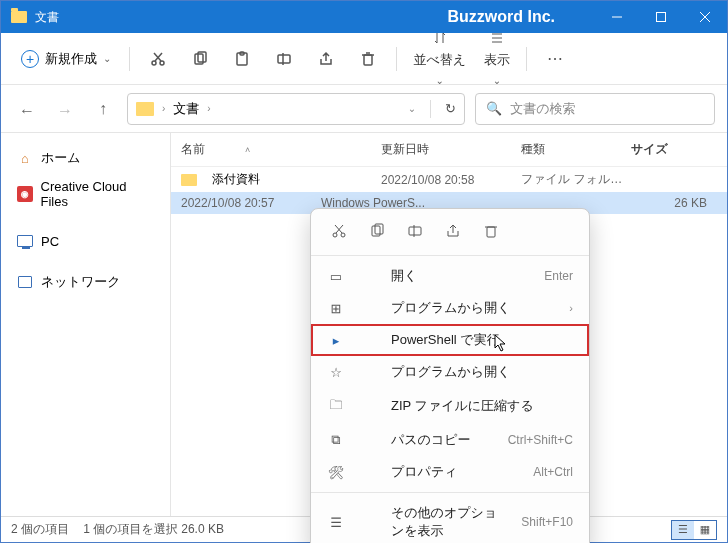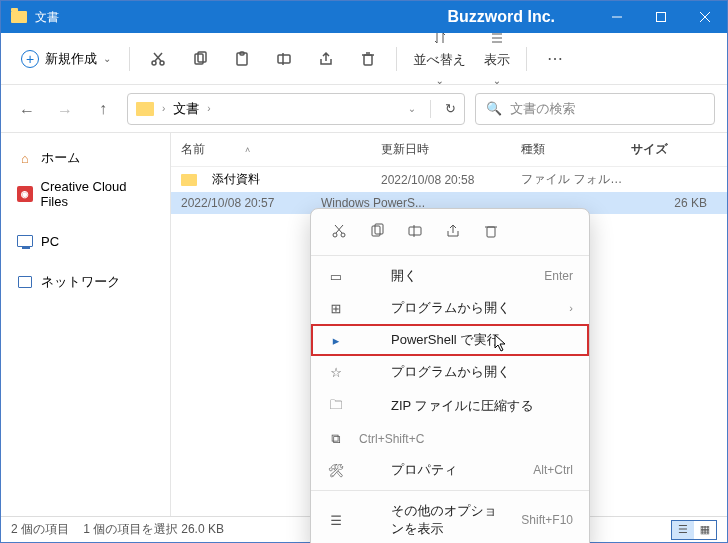--- a/index.html
+++ b/index.html
@@ -312,20 +312,21 @@
   <div class="ctx-item">
     <div class="ctx-ico">☆</div>
     <div class="ctx-label">プログラムから開く</div>
   </div>
   <div class="ctx-item">
     <div class="ctx-ico">🗀</div>
     <div class="ctx-label">ZIP ファイルに圧縮する</div>
   </div>
   <div class="ctx-item">
     <div class="ctx-ico">⧉</div>
+    <div class="ctx-label">パスのコピー</div>
     <div class="ctx-accel">Ctrl+Shift+C</div>
   </div>
   <div class="ctx-item">
     <div class="ctx-ico">🛠</div>
     <div class="ctx-label">プロパティ</div>
     <div class="ctx-accel">Alt+Ctrl</div>
   </div>
   <div class="ctx-sep"></div>
   <div class="ctx-item">
     <div class="ctx-ico">☰</div>

